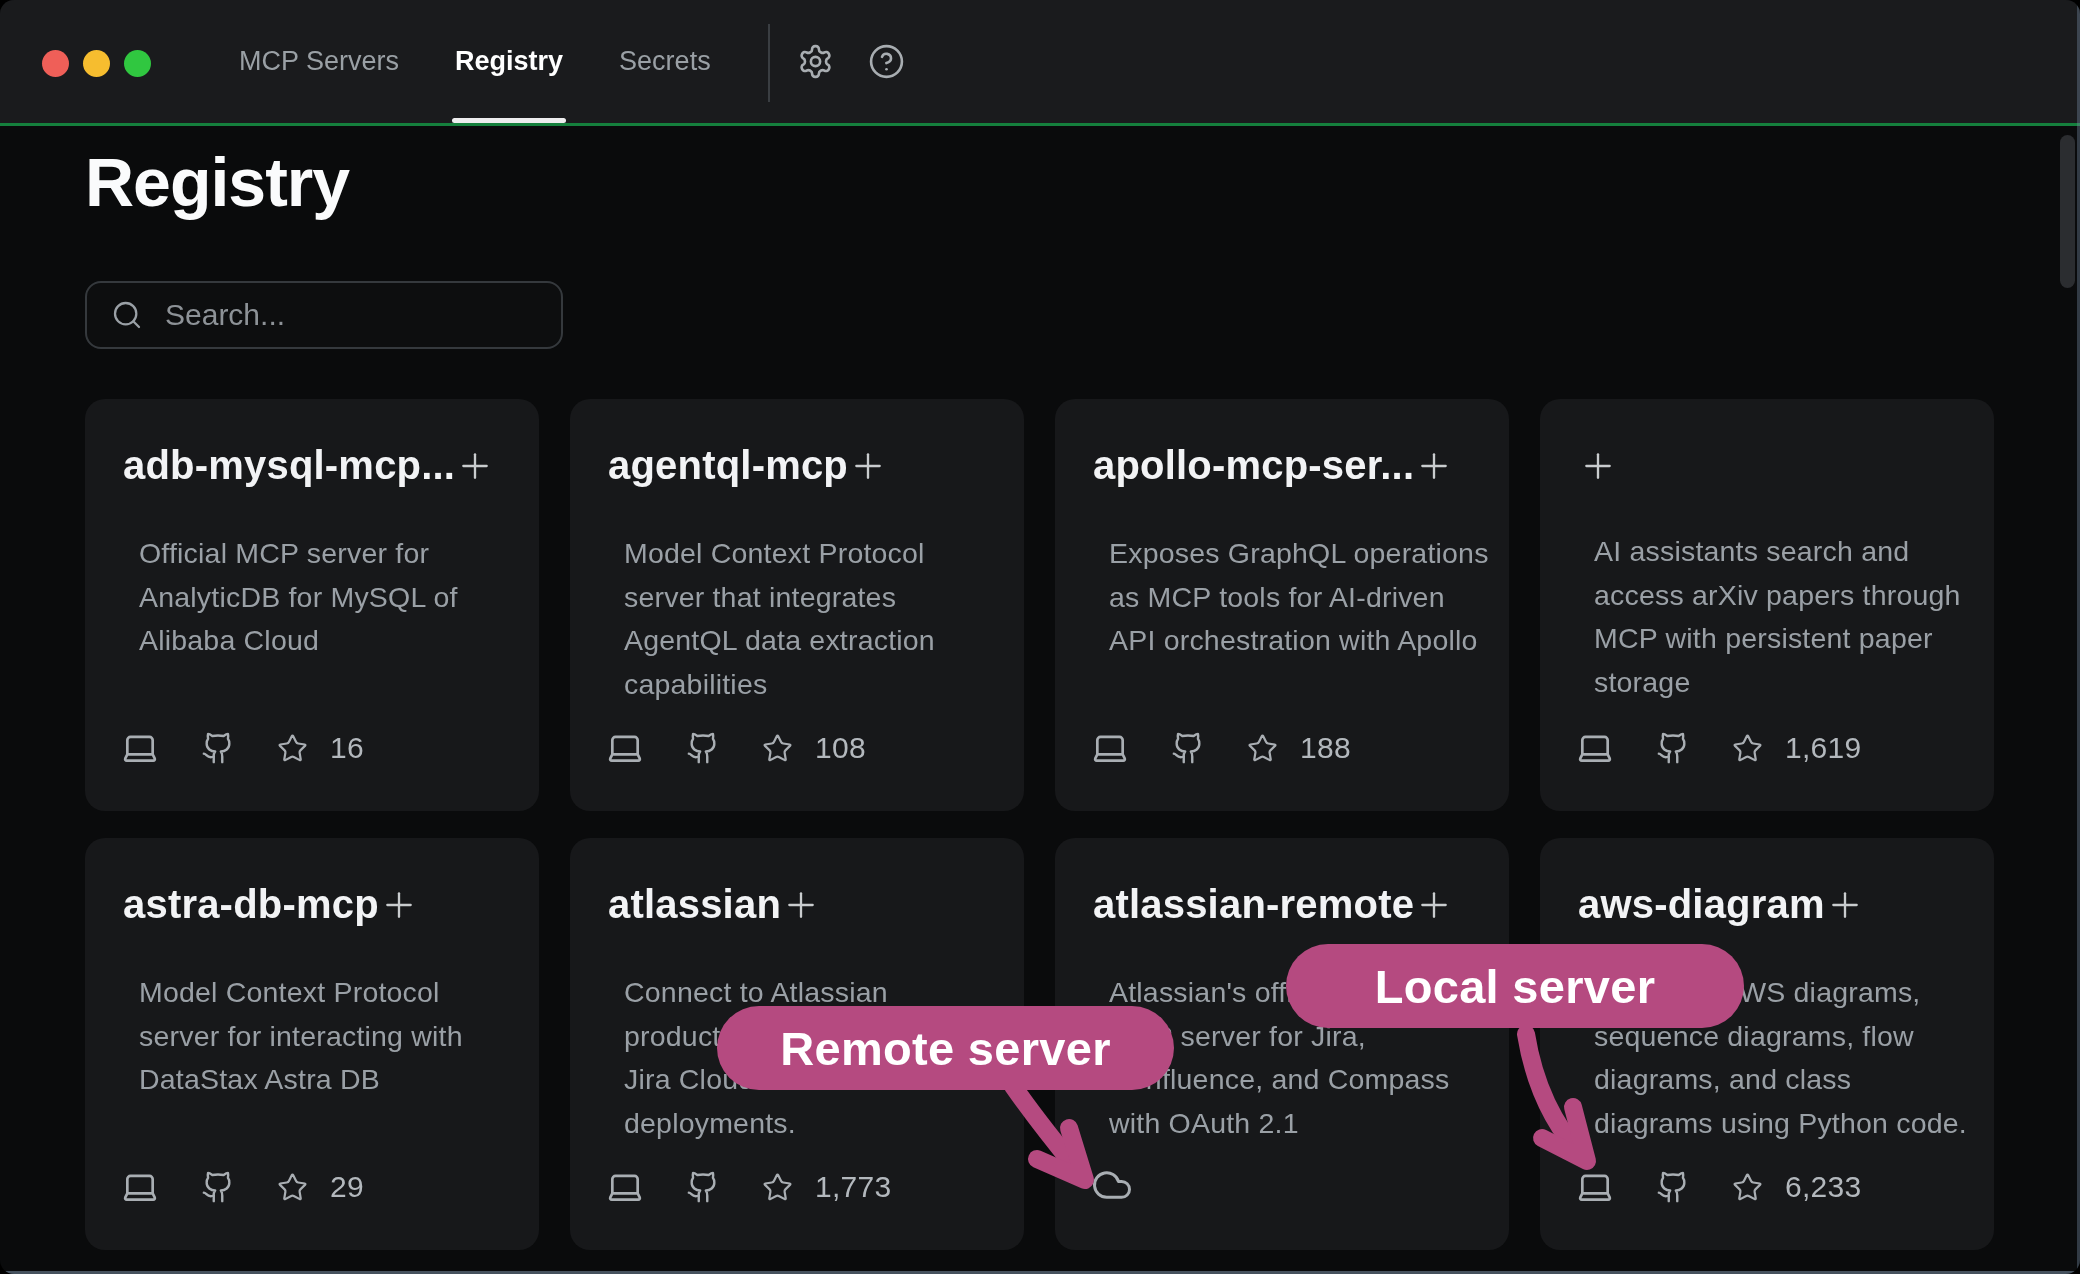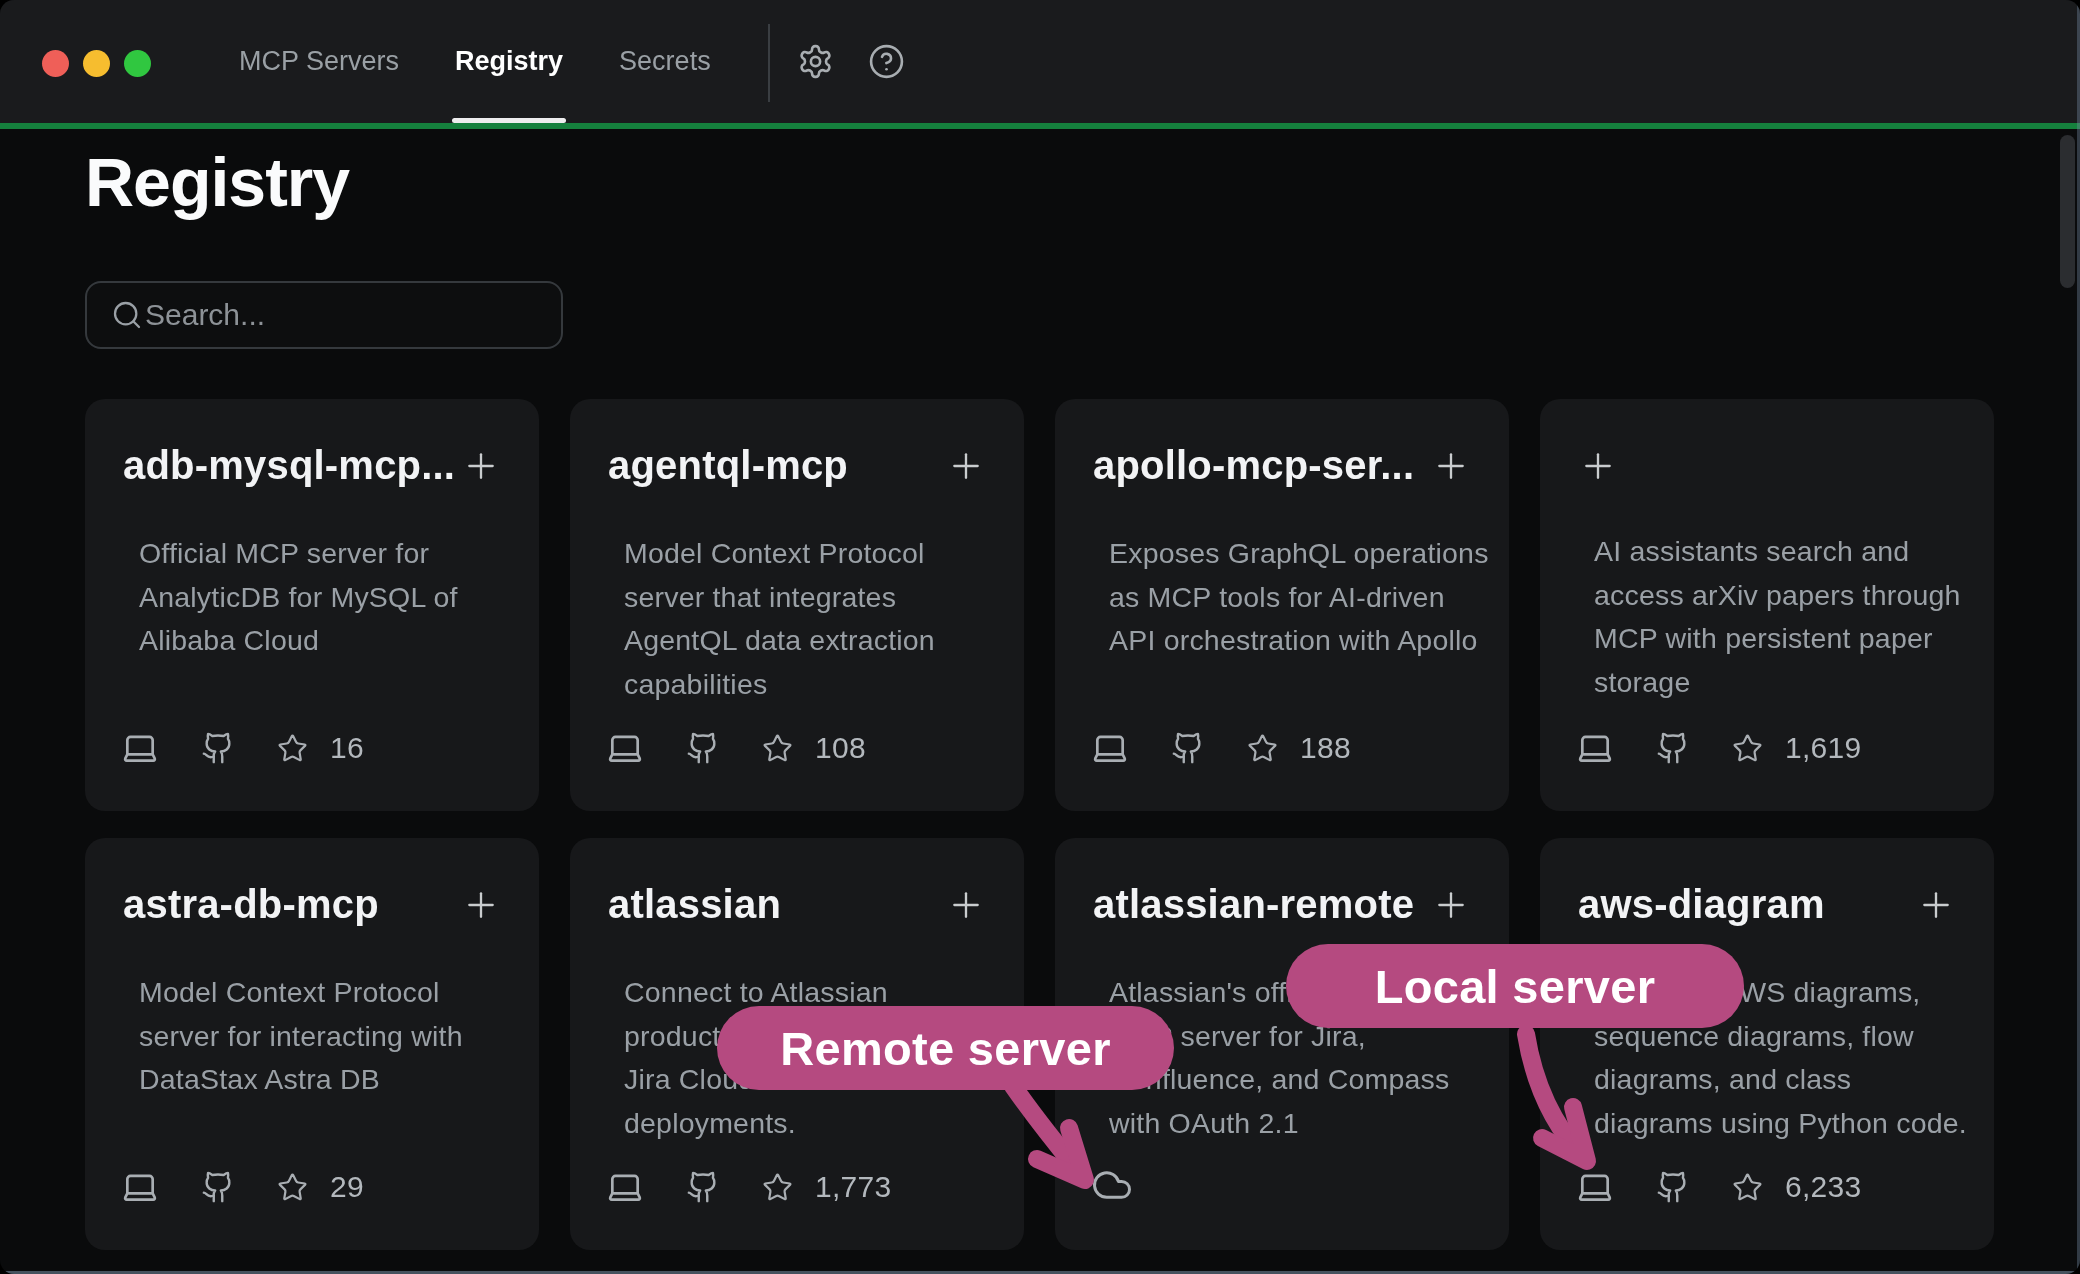--- a/index.html
+++ b/index.html
@@ -5,50 +5,50 @@
   html,body{margin:0;padding:0;background:#000;}
   body{width:2080px;height:1274px;position:relative;overflow:hidden;
        font-family:"Liberation Sans","DejaVu Sans",sans-serif;
        -webkit-font-smoothing:antialiased;}
   :root{--accent:#b54a80;}
 
   .window{position:absolute;inset:0;background:#0a0b0c;border-radius:14px;overflow:hidden;}
 
   
   .topbar{position:absolute;left:0;top:0;right:0;height:123px;background:#1a1b1d;
-          border-bottom:6px solid #15803d;}
+          border-bottom:3px solid #15803d;}
   .lights{position:absolute;left:42px;top:50px;display:flex;gap:14px;}
   .light{width:27px;height:27px;border-radius:50%;}
   .tabs{position:absolute;left:239px;top:0;height:123px;display:flex;gap:56px;}
   .tab{display:flex;align-items:center;font-size:27px;color:#9aa0a5;position:relative;
        background:none;border:none;padding:0;font-family:inherit;cursor:default;}
   .tab.active{color:#ffffff;font-weight:700;}
   .tab.active::after{content:"";position:absolute;left:-3px;right:-3px;bottom:0;height:5px;
        background:#ededee;border-radius:3px;}
   .tb-divider{position:absolute;left:768px;top:24px;width:2px;height:78px;background:#3a3e42;}
   .tb-actions{position:absolute;left:797px;top:0;height:123px;display:flex;align-items:center;gap:34px;color:#a8adb1;}
   .tb-icon{width:37px;height:37px;background:none;border:none;padding:0;color:#a8adb1;}
 
   
   .page-title{position:absolute;left:85px;top:143px;margin:0;font-size:68px;font-weight:700;
        color:#fafbfc;letter-spacing:-1px;}
   .search{position:absolute;left:85px;top:281px;width:478px;height:68px;box-sizing:border-box;
        border:2px solid #35393d;border-radius:16px;background:#0d0e0f;
-       display:flex;align-items:center;padding:0 24px;}
+       display:flex;align-items:center;padding:0 24px;gap:20px;}
   .search .mag{width:32px;height:32px;color:#9aa0a6;flex:0 0 auto;}
   .search input{flex:1;background:transparent;border:none;outline:none;
        font-family:inherit;font-size:30px;color:#c9cdd1;}
   .search input::placeholder{color:#8d9297;opacity:1;}
 
   
   .grid{position:absolute;left:85px;top:399px;display:grid;
         grid-template-columns:repeat(4,454px);grid-auto-rows:412px;gap:27px 31px;z-index:1;}
   .card{position:relative;background:#17181a;border-radius:20px;box-sizing:border-box;
         padding:44px 38px;}
-  .card-head{display:flex;justify-content:space-between;align-items:flex-start;}
+  .card-head{display:flex;justify-content:flex-start;align-items:flex-start;}
   .card-title{margin:0;font-size:40px;font-weight:700;color:#f2f3f5;letter-spacing:.2px;white-space:nowrap;}
   .plus{background:none;border:none;padding:0;width:40px;height:40px;color:#c9ccce;flex:0 0 auto;margin-top:3px;}
   .card-desc{margin:44px 16px 0;width:406px;font-size:28.5px;line-height:43.5px;color:#9aa0a6;
         white-space:pre-line;letter-spacing:.2px;}
   .card-foot{position:absolute;left:36px;bottom:44px;display:flex;align-items:center;gap:42px;color:#a9aeb3;}
   .fi{display:block;}
   .fi.laptop{width:38px;height:38px;}
   .fi.github{width:34px;height:34px;}
   .fi.cloud{width:42px;height:42px;}
   .stars{display:flex;align-items:center;gap:22px;color:#a9aeb3;}

